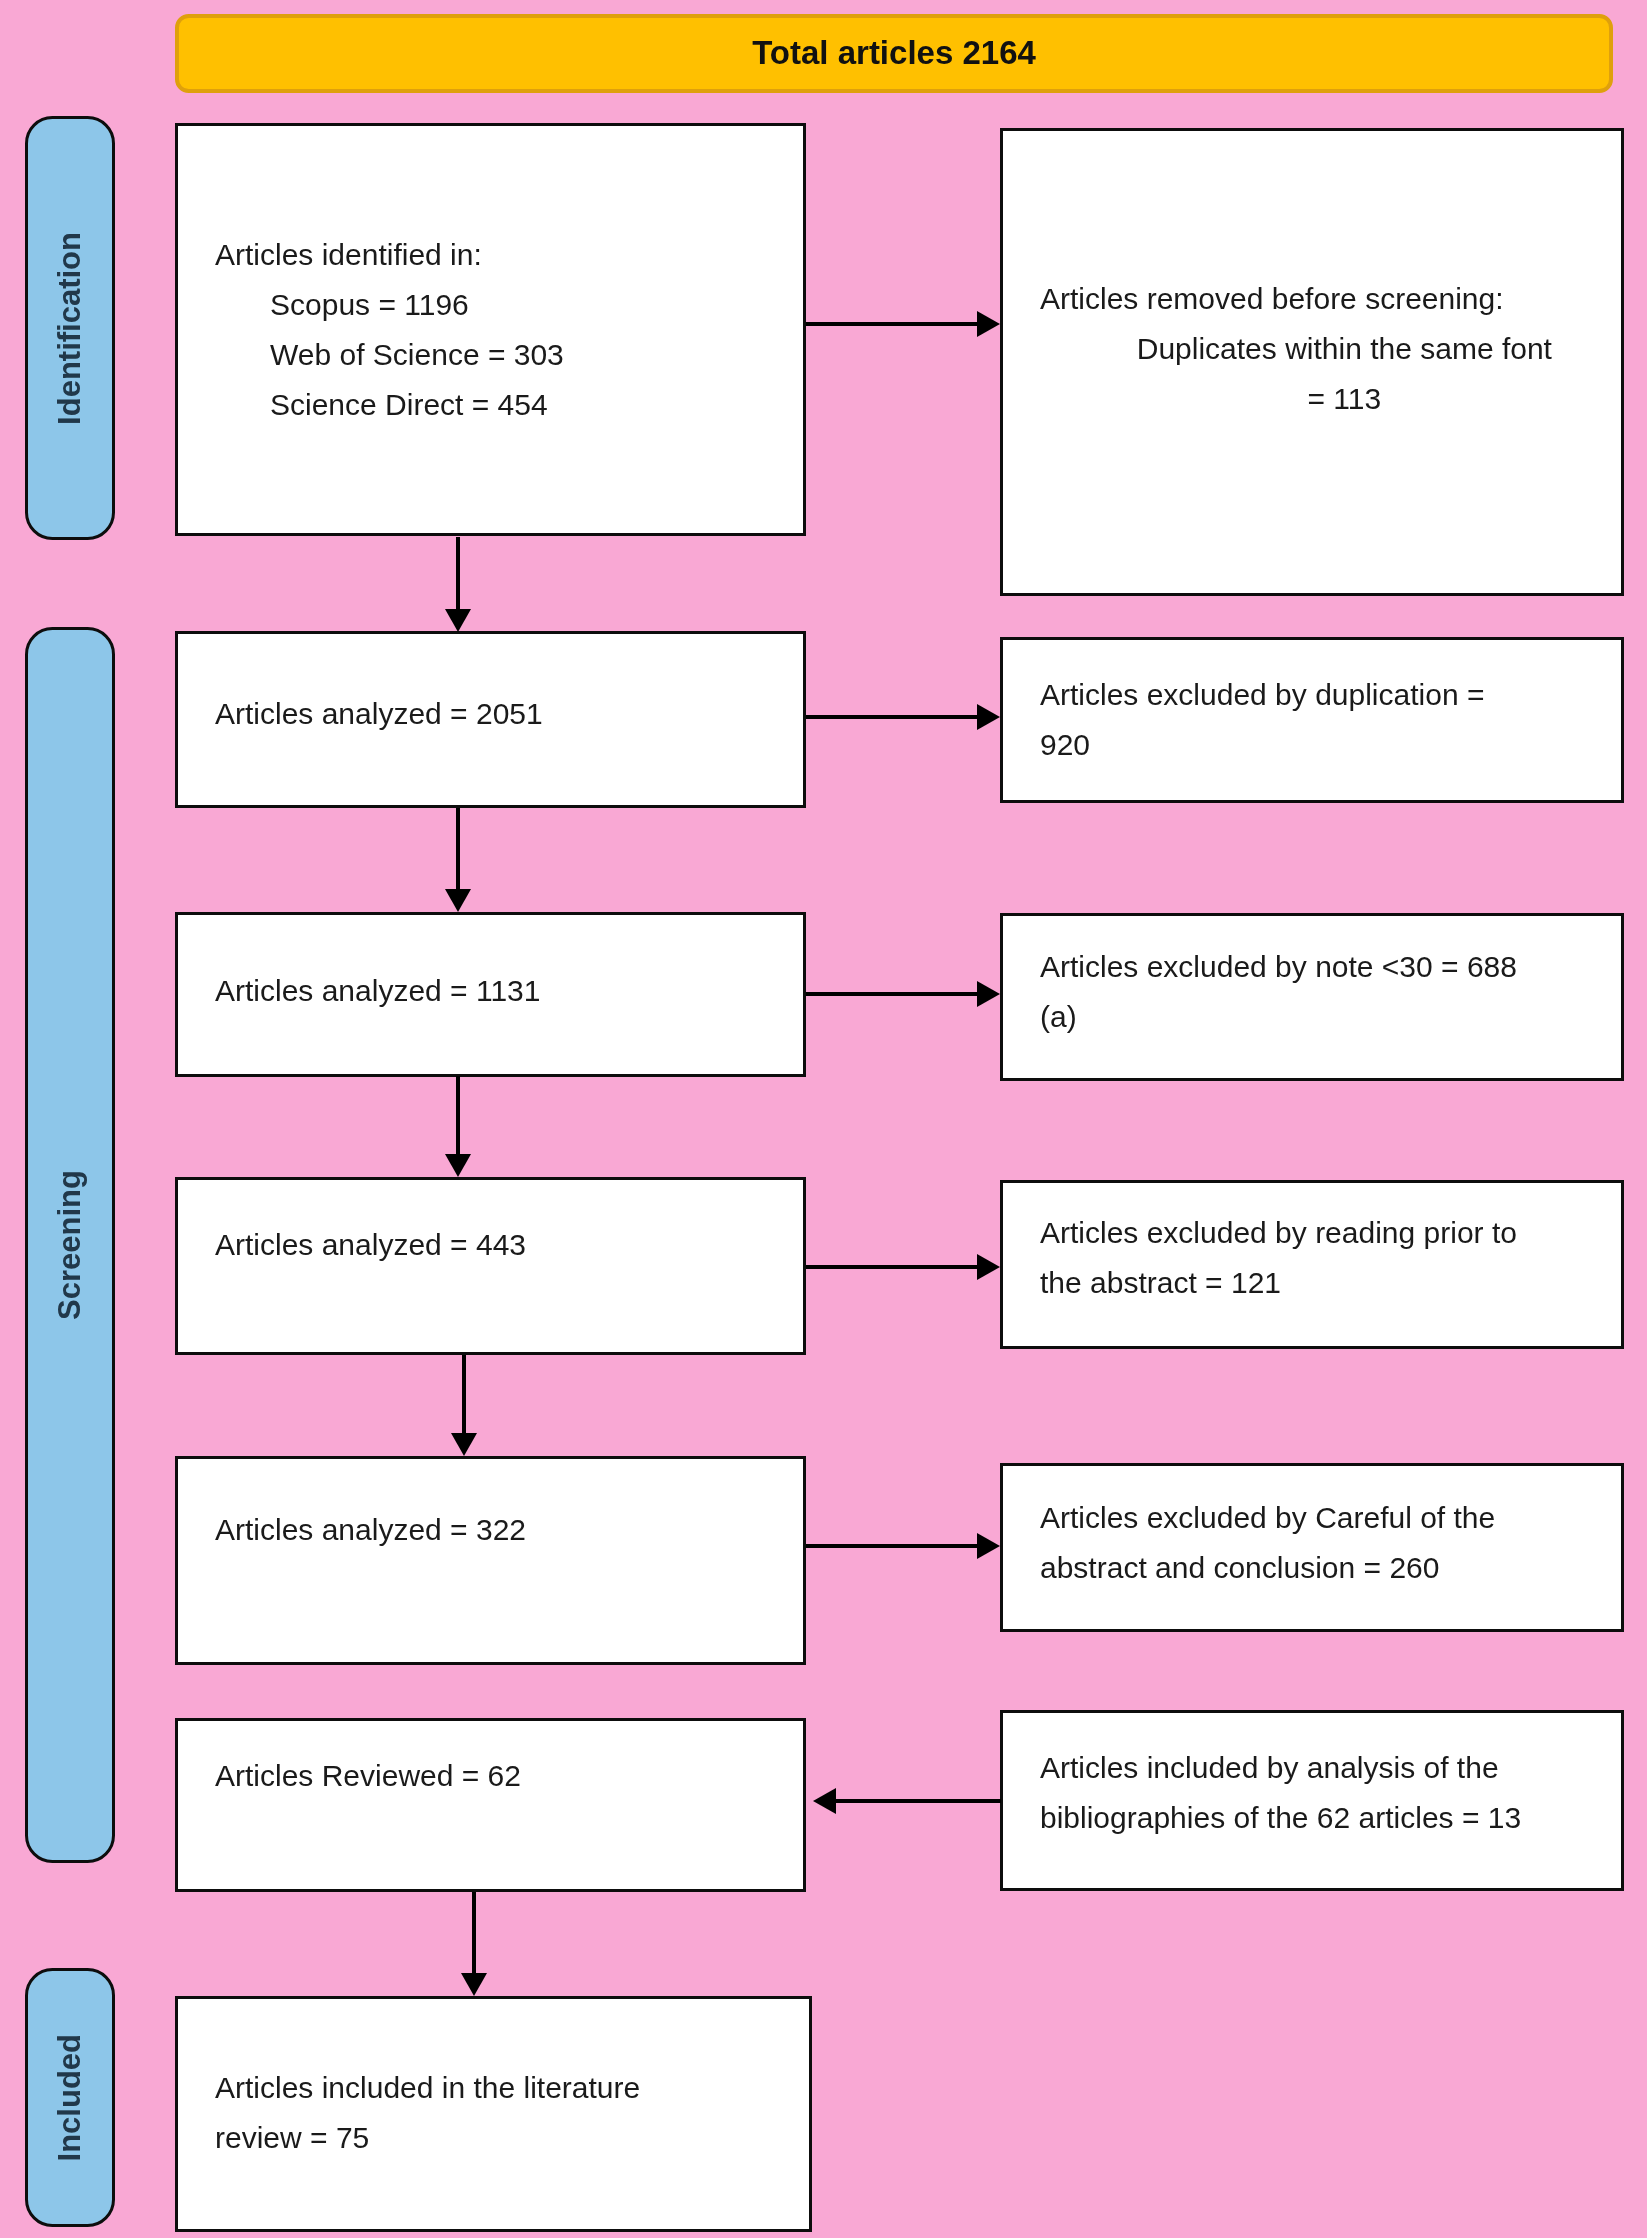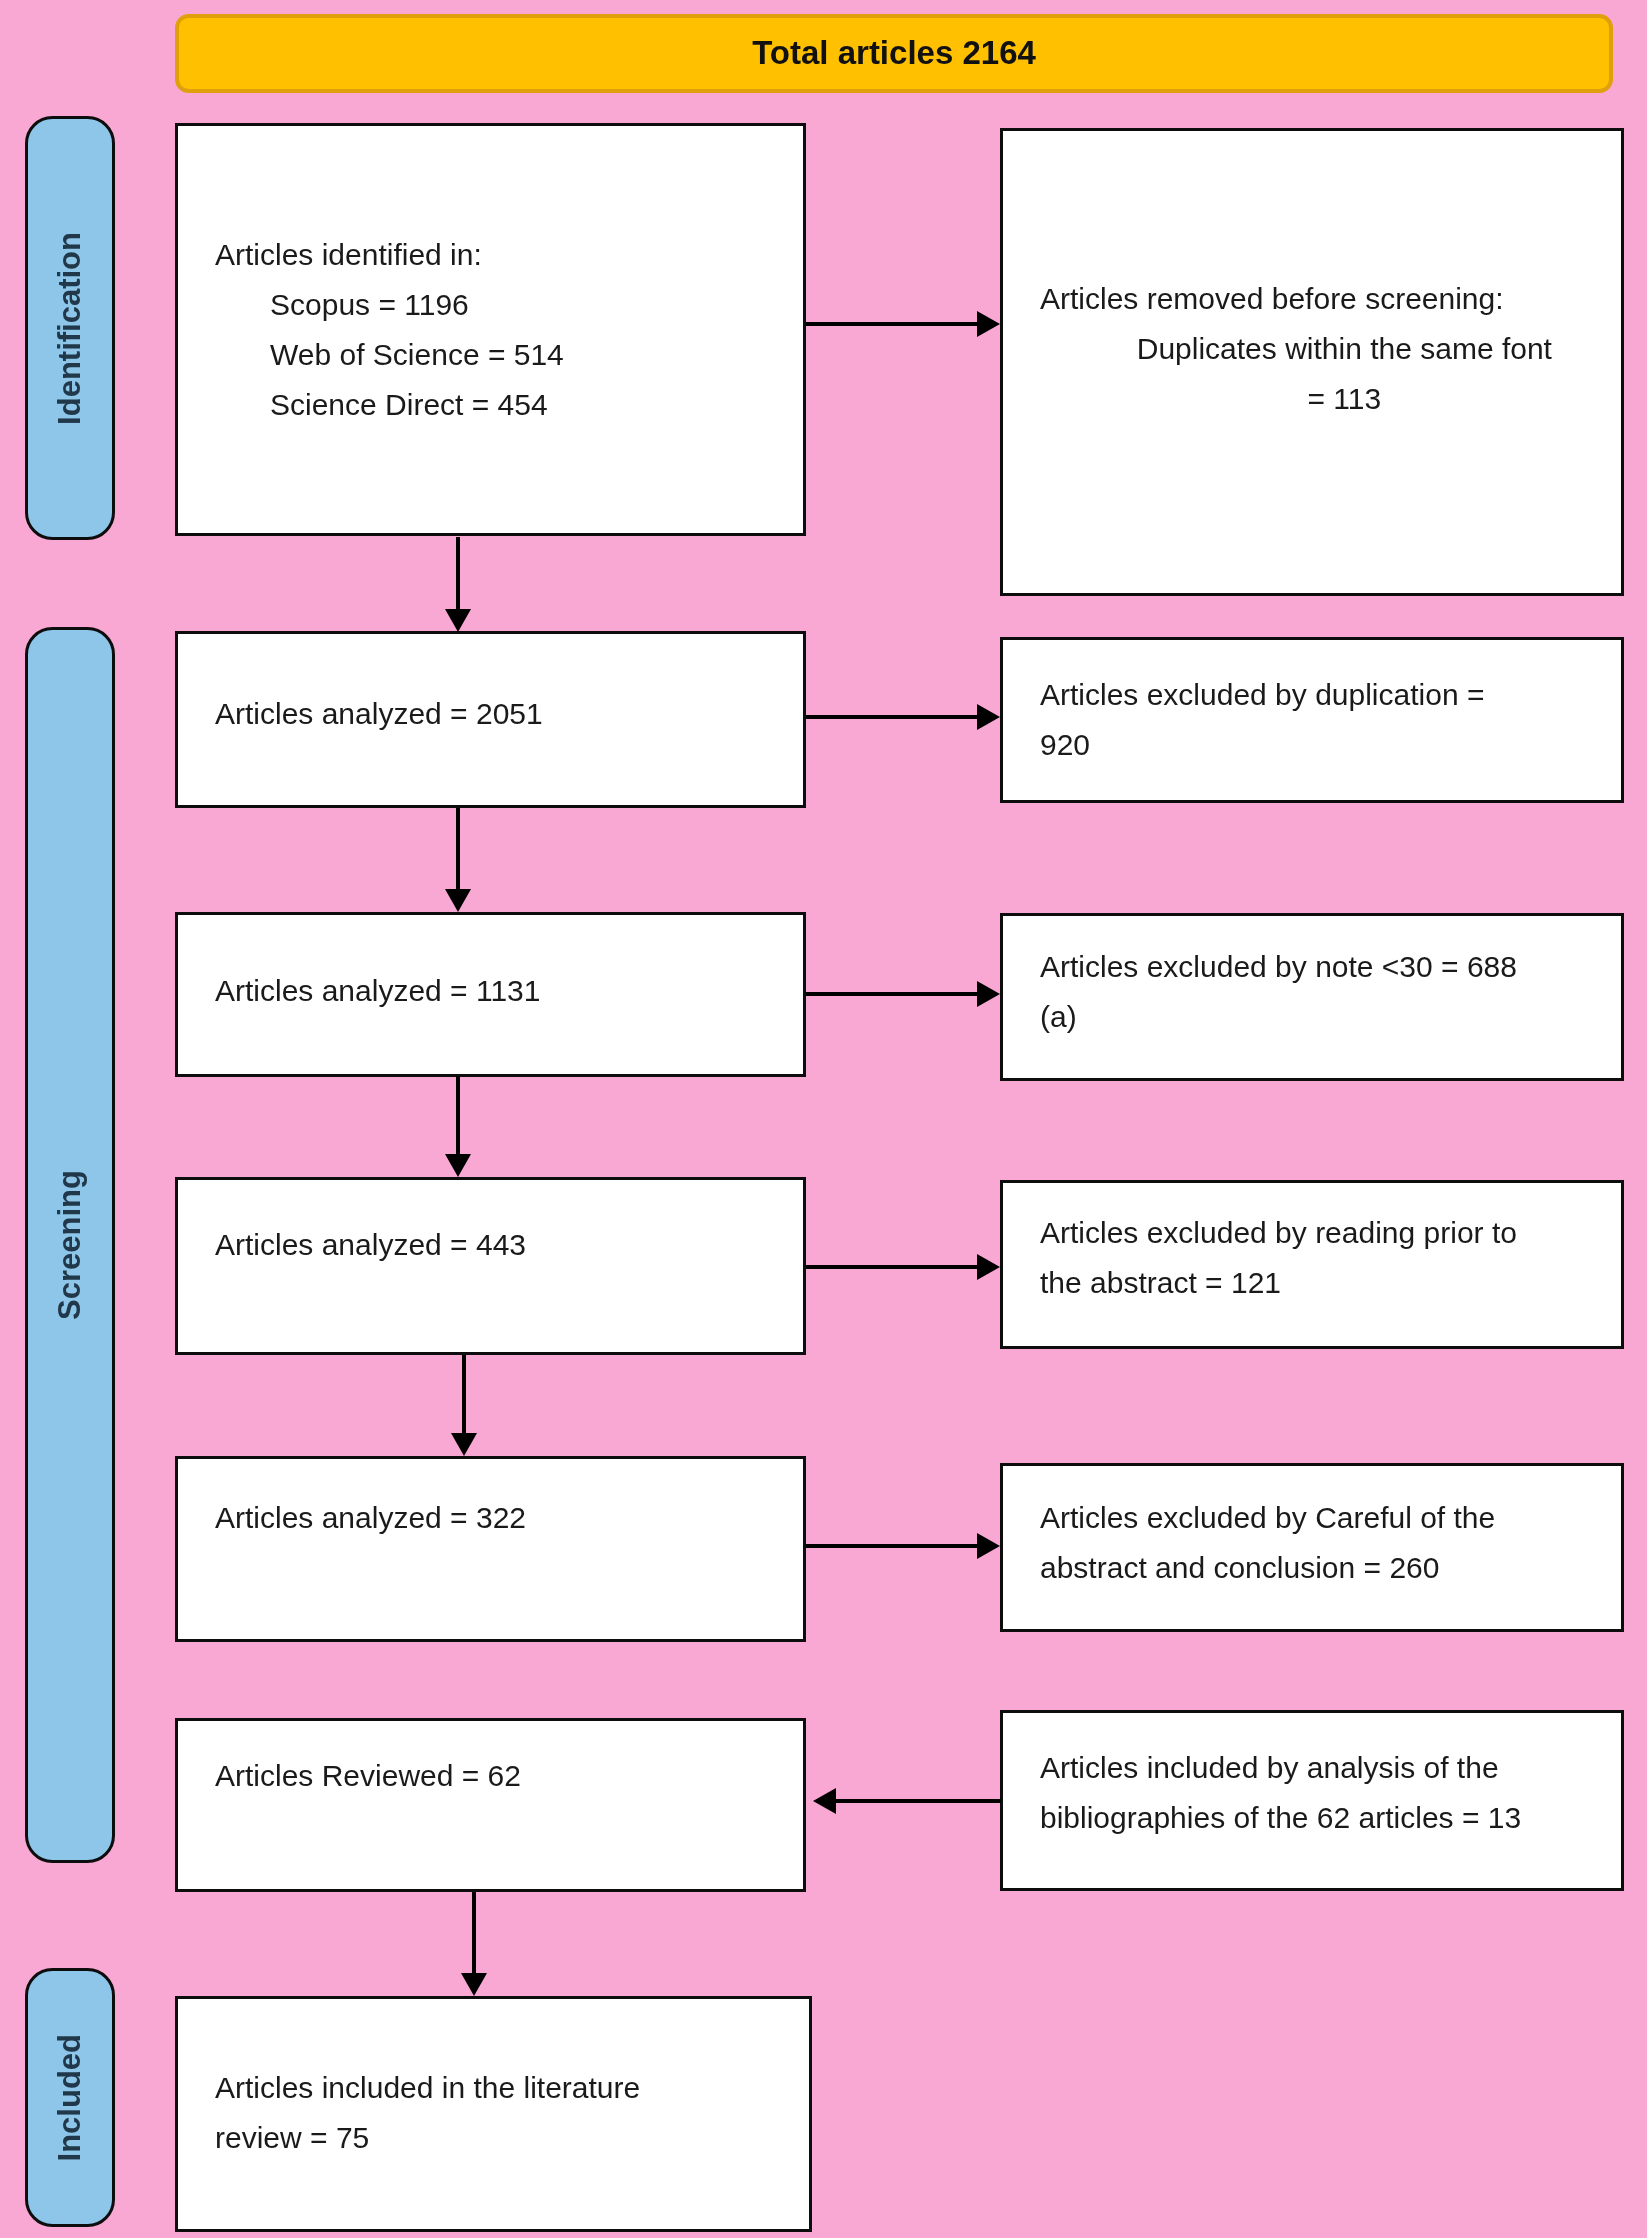--- a/index.html
+++ b/index.html
@@ -30,21 +30,21 @@
   .main{left:175px;width:631px;}
   .side{left:1000px;width:624px;}
   .center{justify-content:center;}
   .box .pad{padding-left:37px;padding-right:21.3px;}
   .indent-rest .line:not(:first-child){margin-left:55px;}
   
   #b1{top:123px;height:413px;}          #b1 .pad{padding-top:104px;}
   #b2{top:631px;height:177px;padding-bottom:10.7px;}
   #b3{top:912px;height:165px;padding-bottom:7.6px;}
   #b4{top:1177px;height:178px;padding-bottom:43px;}
-  #b5{top:1456px;height:186px;padding-bottom:62px;}
+  #b5{top:1456px;height:209px;padding-bottom:62px;}
   #b6{top:1718px;height:174px;padding-bottom:58px;}
   #b7{top:1996px;height:236px;width:637px;} #b7 .pad{padding-top:64px;}
   #r1{top:128px;height:468px;}          #r1 .pad{padding-top:143px;}
   #r1 .line:not(:first-child){margin-left:49px;text-align:center;}
   #r2{top:637px;height:166px;}
   #r3{top:913px;height:168px;padding-bottom:10.7px;}
   #r4{top:1180px;height:169px;padding-bottom:12.2px;}
   #r5{top:1463px;height:169px;padding-bottom:9.1px;}
   #r6{top:1710px;height:181px;padding-bottom:15.2px;}
   
@@ -87,21 +87,21 @@
     <span>Screening</span>
   </div>
   <div class="pill" id="stage-included">
     <span>Included</span>
   </div>
 
   <div class="box main" id="b1">
     <div class="pad indent-rest">
       <div class="line">Articles identified in:</div>
       <div class="line">Scopus = 1196</div>
-      <div class="line">Web of Science = 514</div>
+      <div class="line">Web of Science = 303</div>
       <div class="line">Science Direct = 454</div>
     </div>
   </div>
 
   <div class="box main center" id="b2">
     <div class="pad">
         <div class="line">Articles analyzed = 2051</div>
       </div>
   </div>
 

